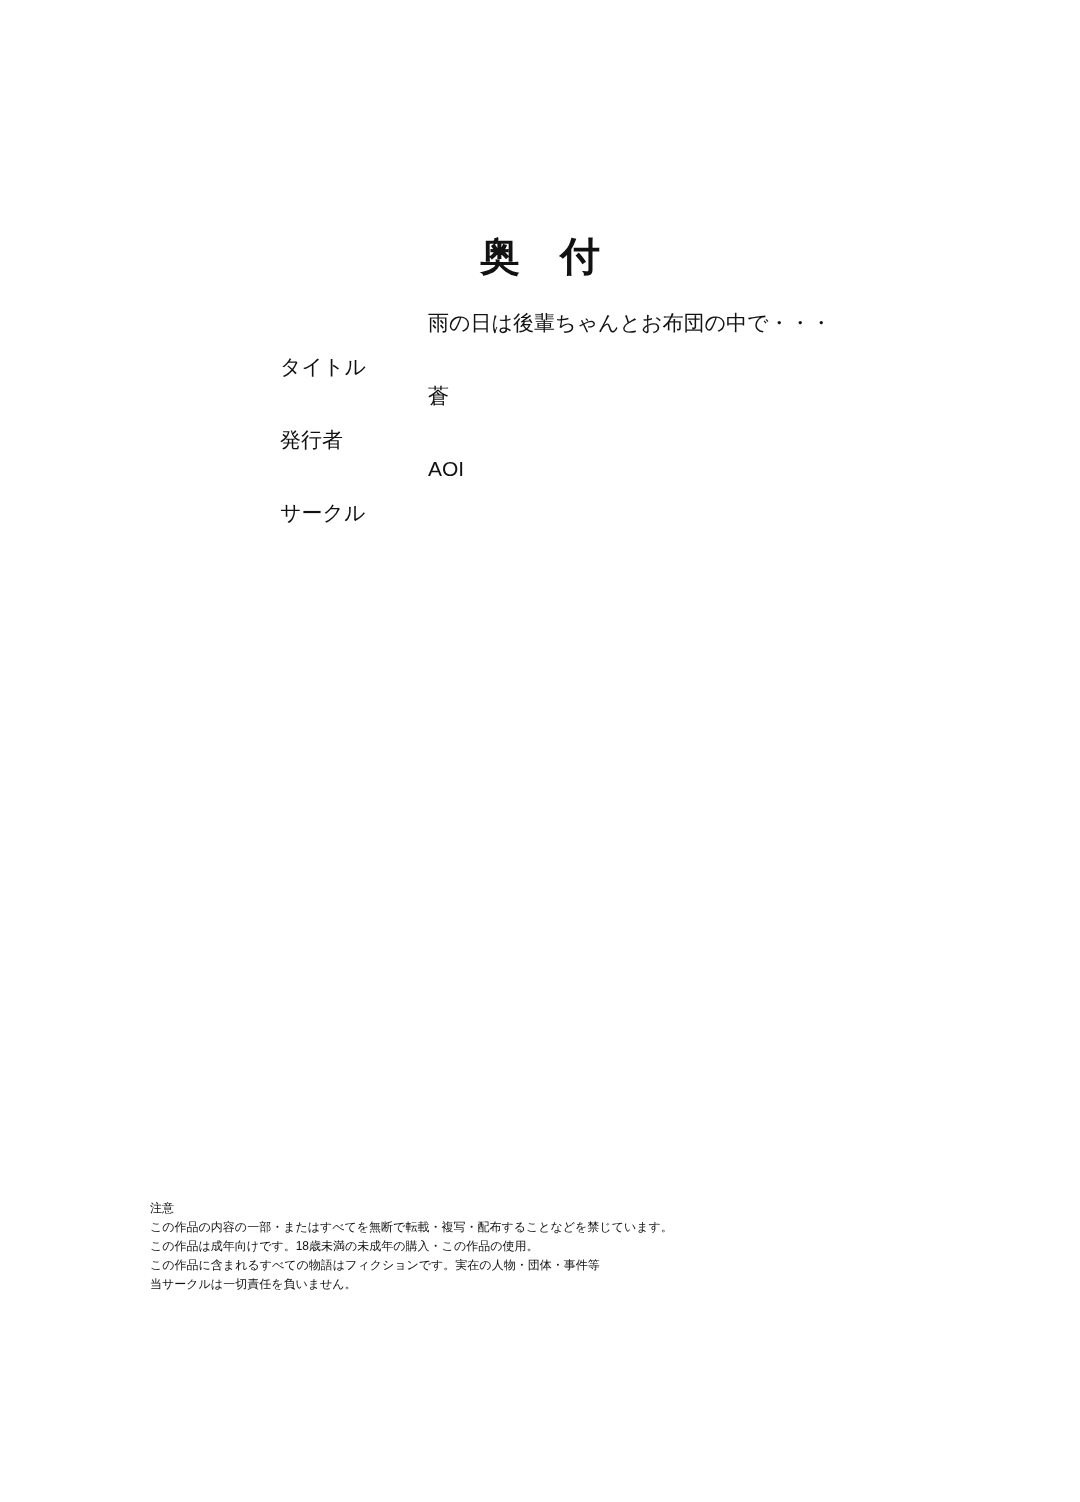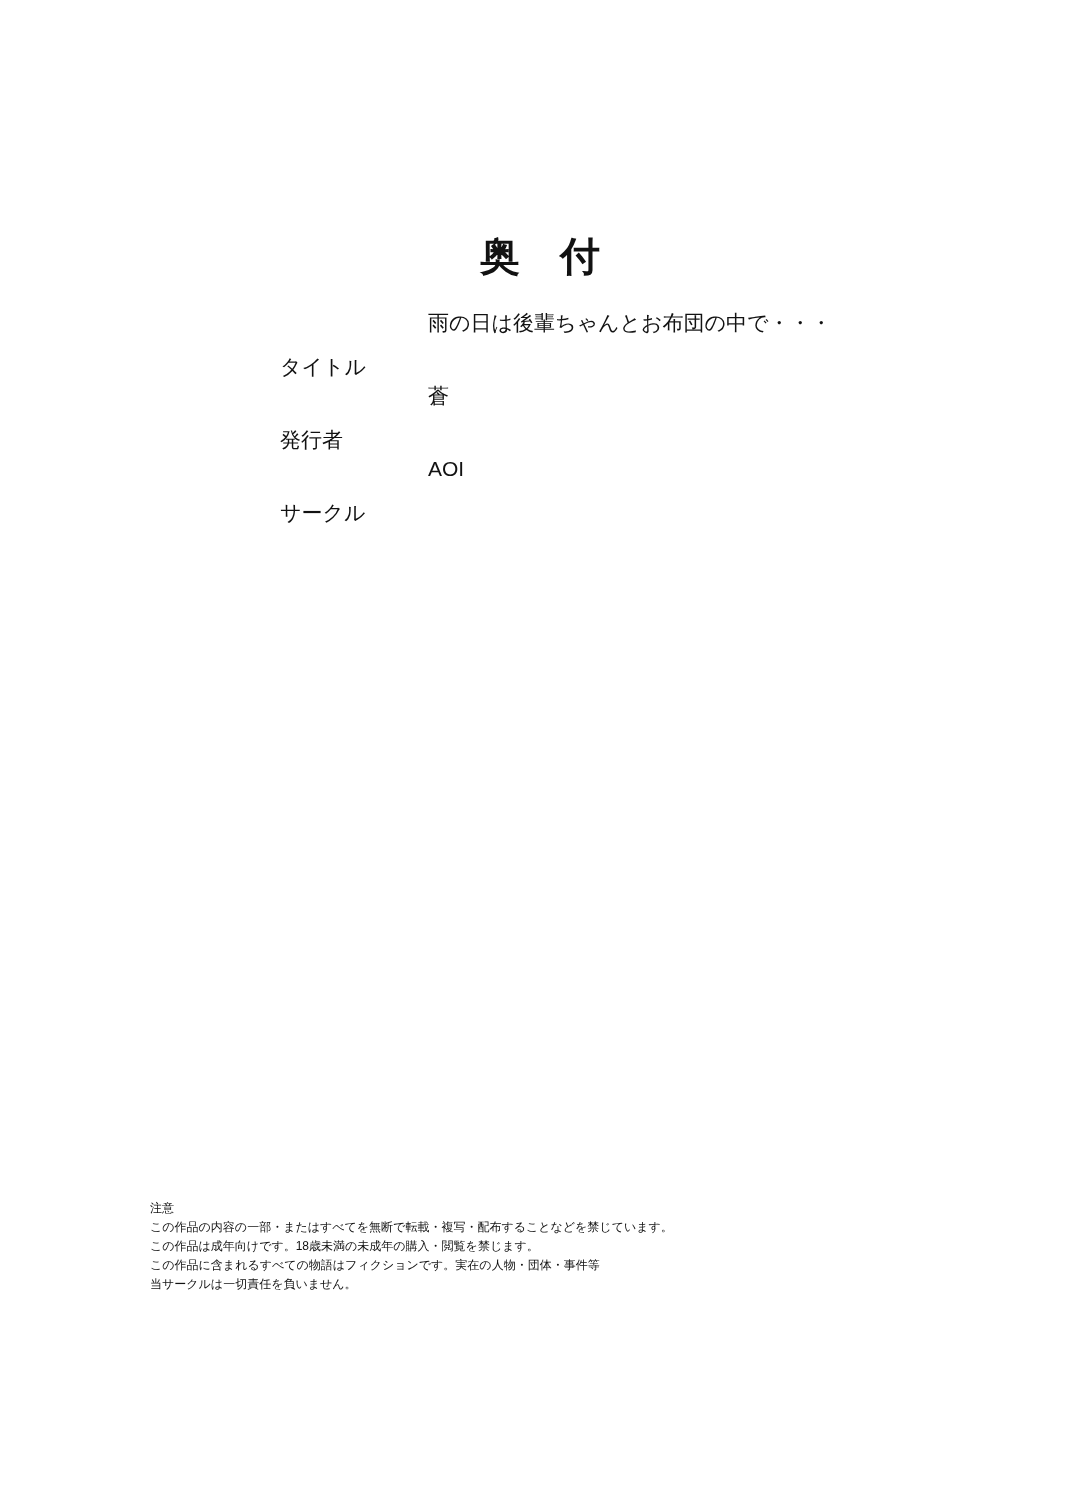--- a/index.html
+++ b/index.html
@@ -74,18 +74,18 @@
     </div>
     <div class="colophon-row">
       <span class="colophon-label">サークル</span>
       <span class="colophon-value">AOI</span>
     </div>
   </div>
 
   <div class="notice">
     <div>注意</div>
     <div>この作品の内容の一部・またはすべてを無断で転載・複写・配布することなどを禁じています。</div>
-    <div>この作品は成年向けです。18歳未満の未成年の購入・閲覧を禁じます。</div>
+    <div>この作品は成年向けです。18歳未満の未成年の購入・この作品の使用。</div>
     <div>この作品に含まれるすべての物語はフィクションです。実在の人物・団体・事件等</div>
     <div>当サークルは一切責任を負いません。</div>
   </div>
 
 </div>
 
 </body></html>

